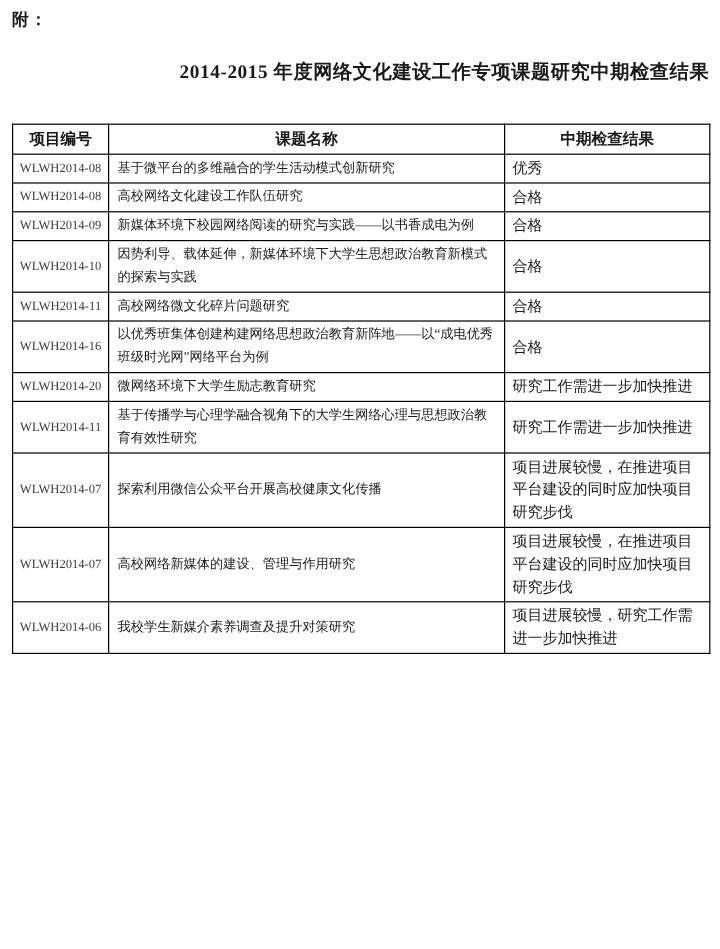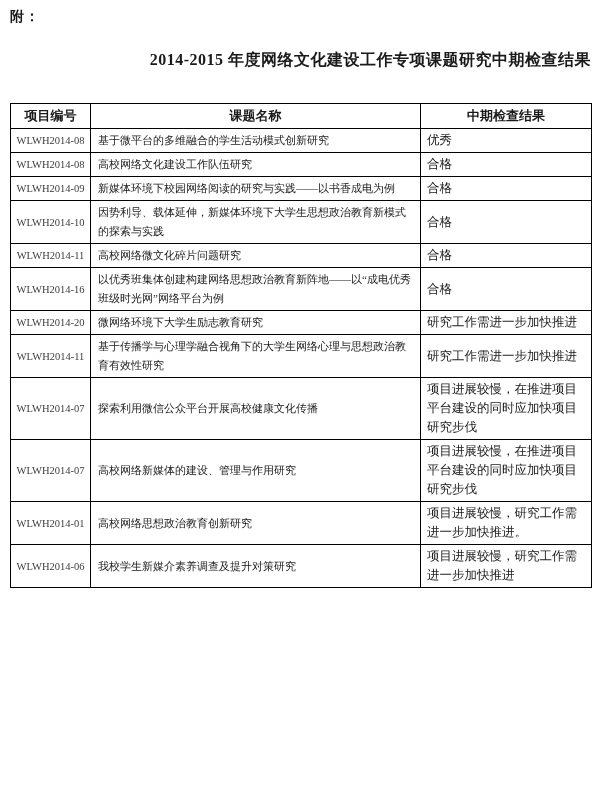--- a/index.html
+++ b/index.html
@@ -139,23 +139,18 @@
         <td class="code">WLWH2014-07</td>
         <td class="topic"><span>探索利用</span><span class="wavy">微信公众</span><span>平台开展高校健康文化传播</span></td>
         <td class="result">项目进展较慢，在推进项目平台建设的同时应加快项目研究步伐</td>
       </tr>
       <tr>
         <td class="code">WLWH2014-07</td>
         <td class="topic"><span>高校网络新媒体的建设、管理与作用研究</span></td>
         <td class="result">项目进展较慢，在推进项目平台建设的同时应加快项目研究步伐</td>
       </tr>
       <tr>
-        <td class="code">WLWH2014-01</td>
-        <td class="topic"><span>高校网络思想政治教育创新研究</span></td>
-        <td class="result">项目进展较慢，研究工作需进一步加快推进。</td>
-      </tr>
-      <tr>
         <td class="code">WLWH2014-06</td>
         <td class="topic"><span>我校学生新媒介素养调查及提升对策研究</span></td>
         <td class="result">项目进展较慢，研究工作需进一步加快推进</td>
       </tr>
     </tbody>
 </table>
 
 </body></html>

